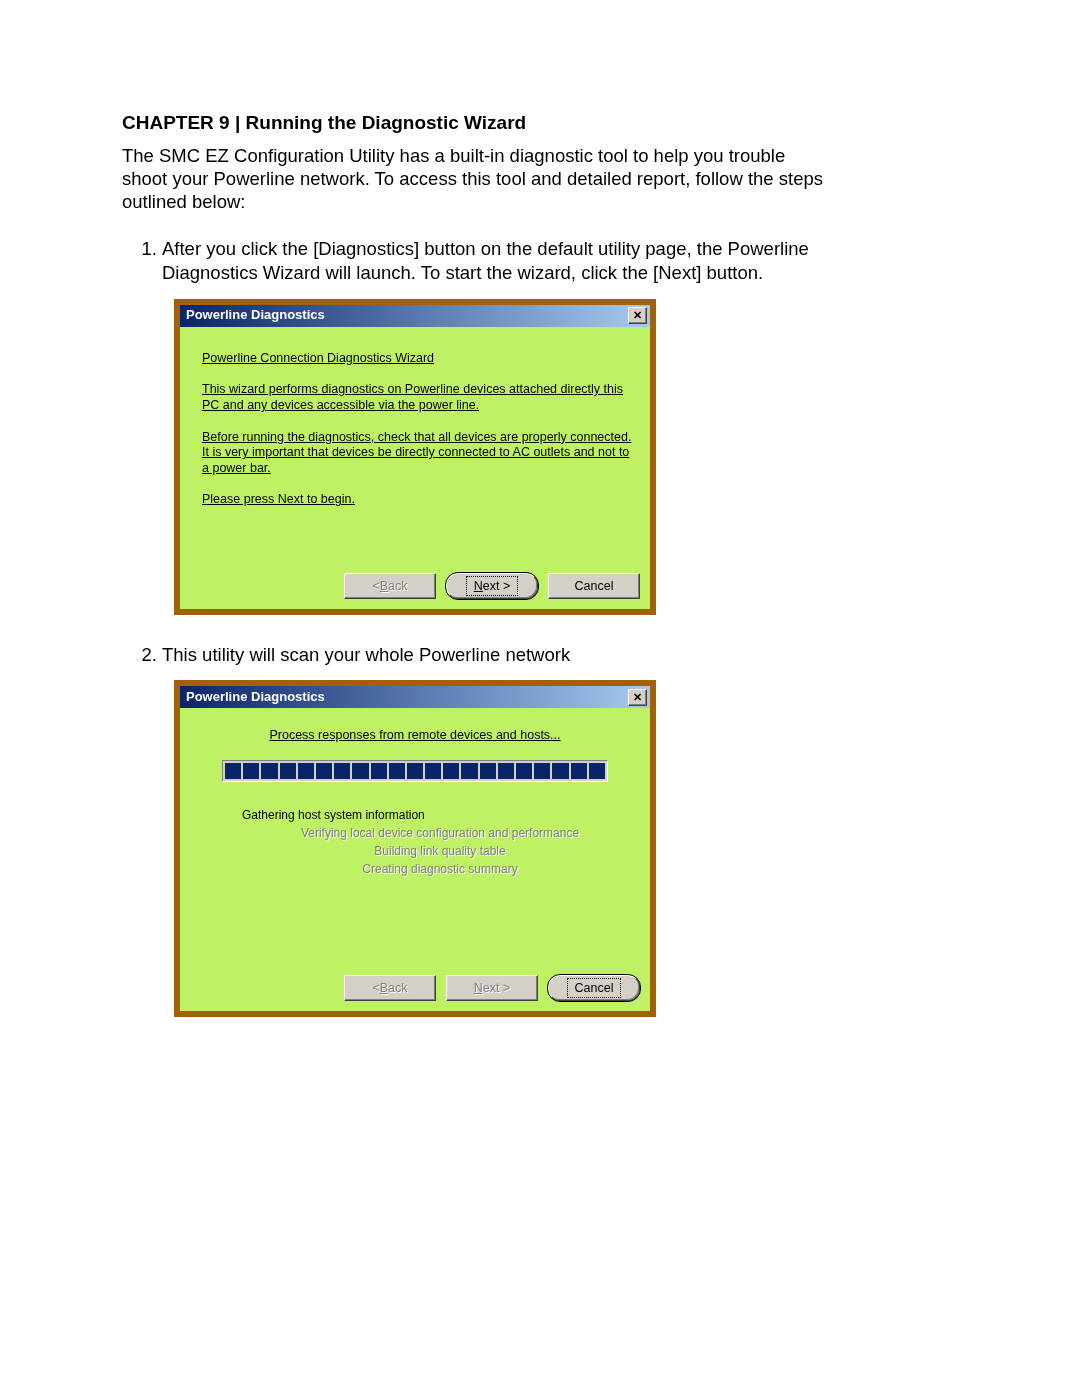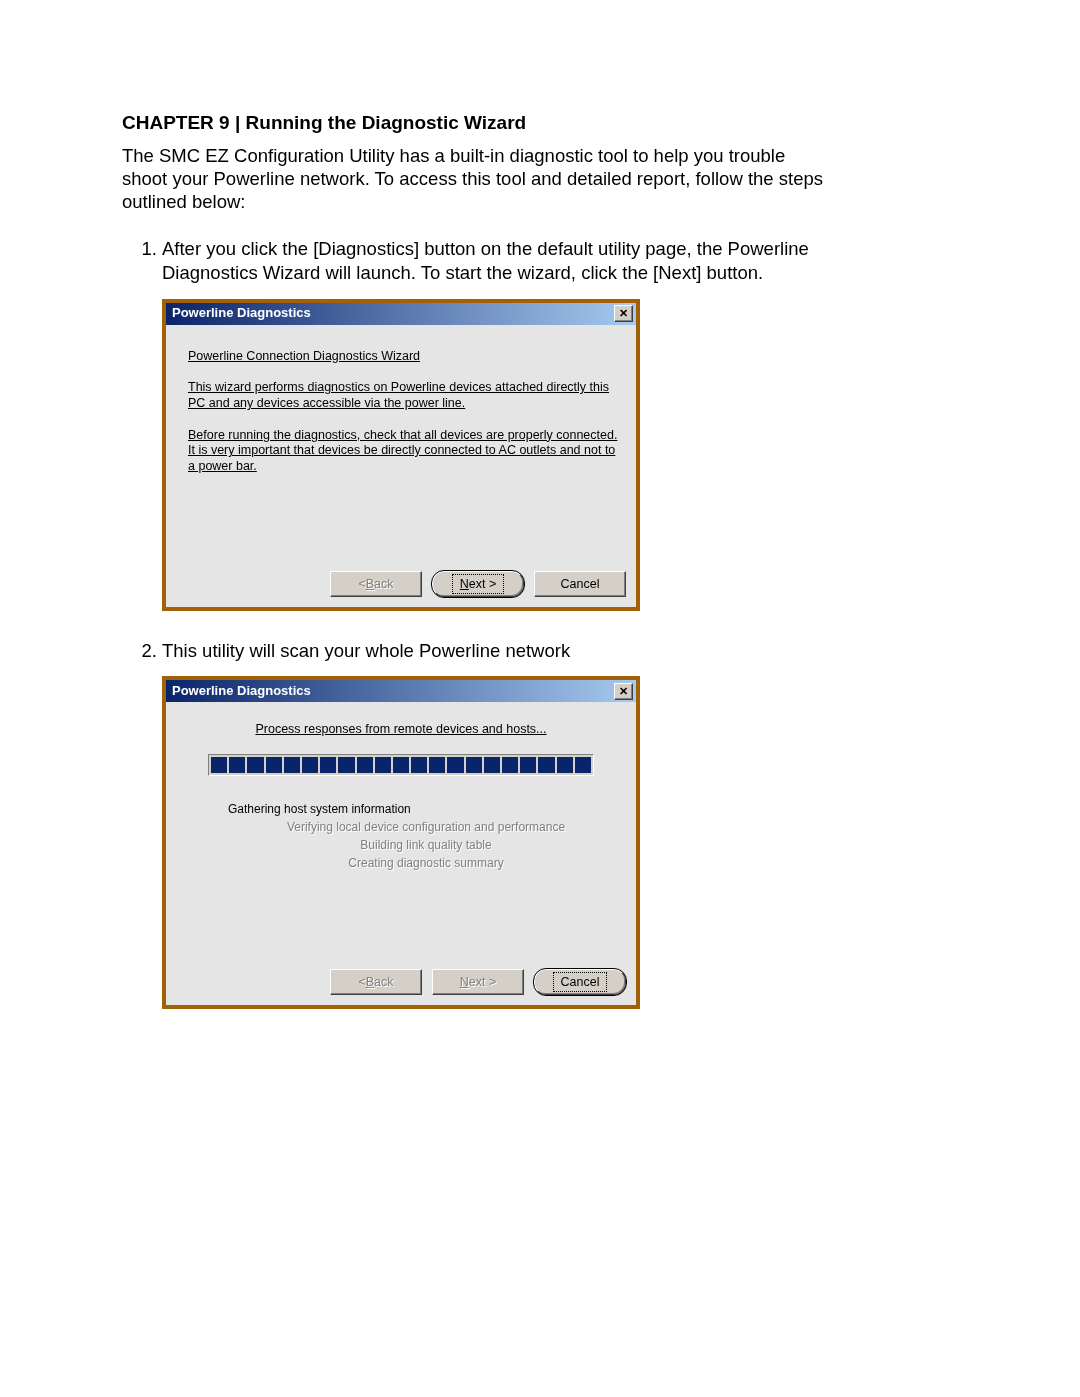--- a/index.html
+++ b/index.html
@@ -33,25 +33,26 @@
     margin-bottom: 20px;
     line-height: 1.28;
   }
   .dialog-wrap {
     margin: 14px 0 28px 0;
   }
 
   
   .dialog {
     width: 470px;
-    background: #e5e5e5;
-    border: 4px solid #a16207;
+    background: #bef264;
+    border: 6px solid #a16207;
     font-family: Tahoma, Arial, sans-serif;
     font-size: 13px;
     color: #000;
+    margin-left: 12px;
   }
   .titlebar {
     display: flex;
     align-items: center;
     justify-content: space-between;
     height: 22px;
     padding: 0 3px 0 6px;
     background: linear-gradient(to right, #0a246a 0%, #a6caf0 100%);
   }
   .titlebar-text {
@@ -182,20 +183,21 @@
       <div class="dialog-wrap">
         <div class="dialog">
           <div class="titlebar">
             <span class="titlebar-text">Powerline Diagnostics</span>
             <span class="close-box">✕</span>
           </div>
           <div class="dialog-body">
             <p>Powerline Connection Diagnostics Wizard</p>
             <p>This wizard performs diagnostics on Powerline devices attached directly this PC and any devices accessible via the power line.</p>
             <p>Before running the diagnostics, check that all devices are properly connected. It is very important that devices be directly connected to AC outlets and not to a power bar.</p>
+            <p>Please press Next to begin.</p>
           </div>
           <div class="button-row">
             <div class="btn disabled">
               <span>&lt; </span>
                 <span class="uline">B</span>
                 <span>ack</span>
             </div>
             <div class="btn default">
               <span class="inner"><span class="uline">N</span><span>ext &gt;</span></span>
             </div>

